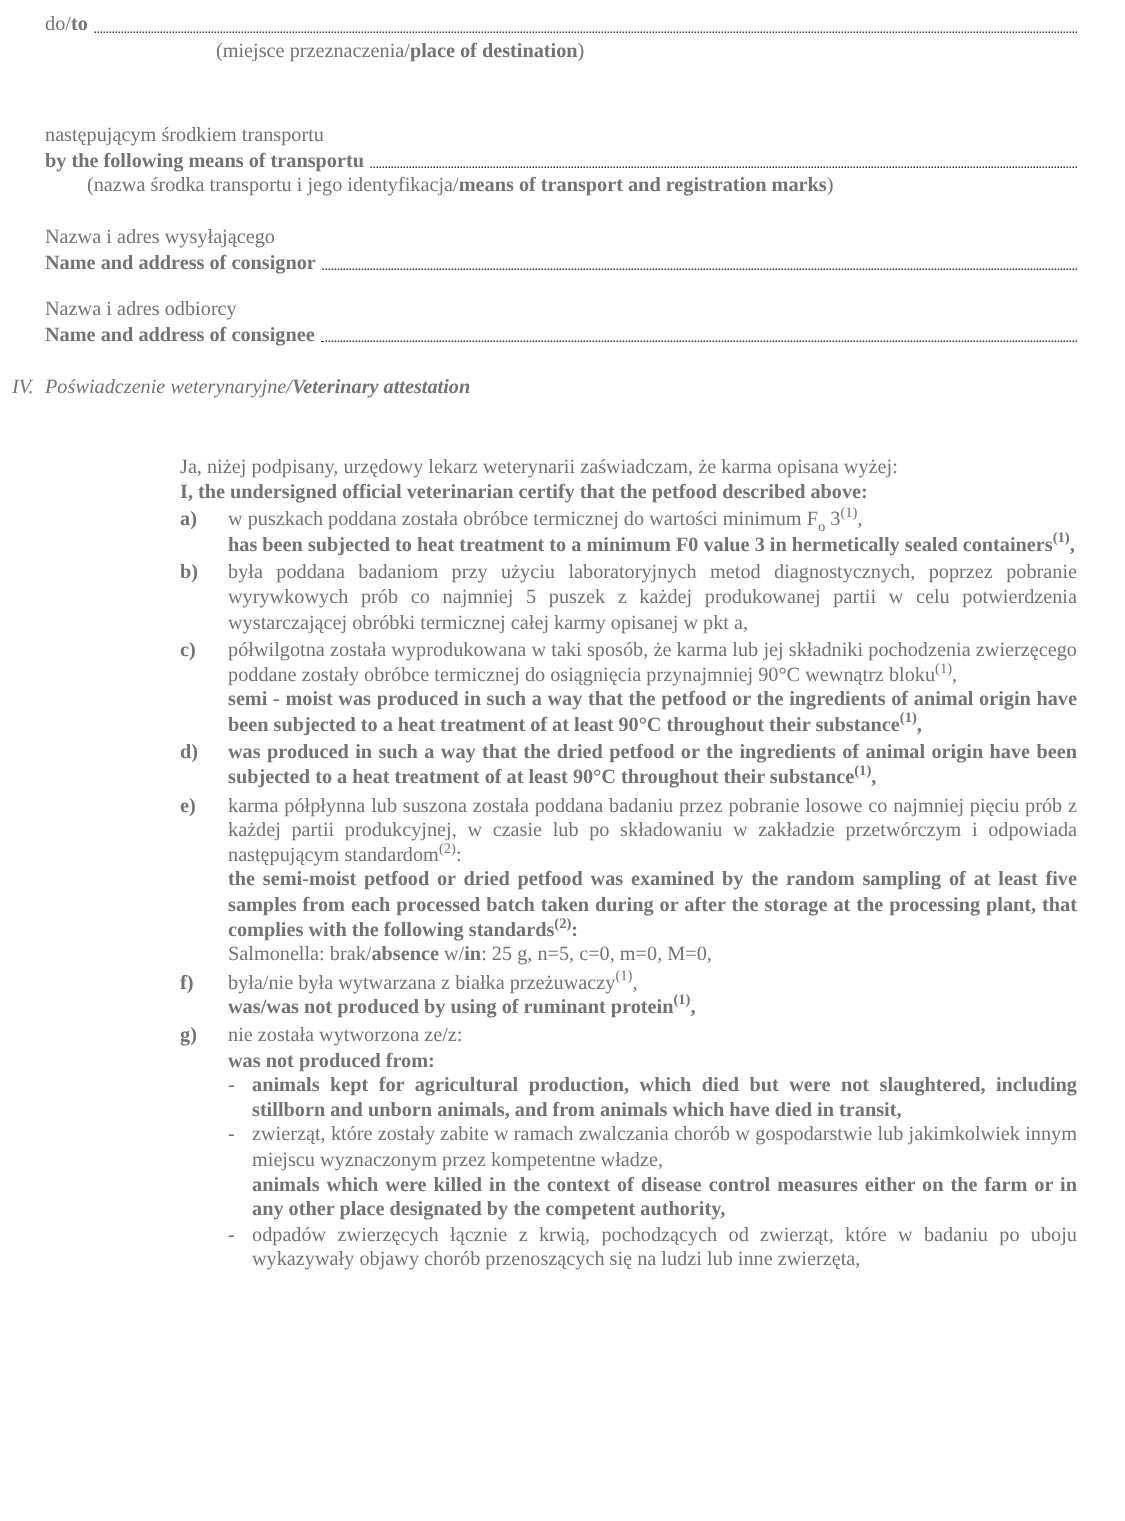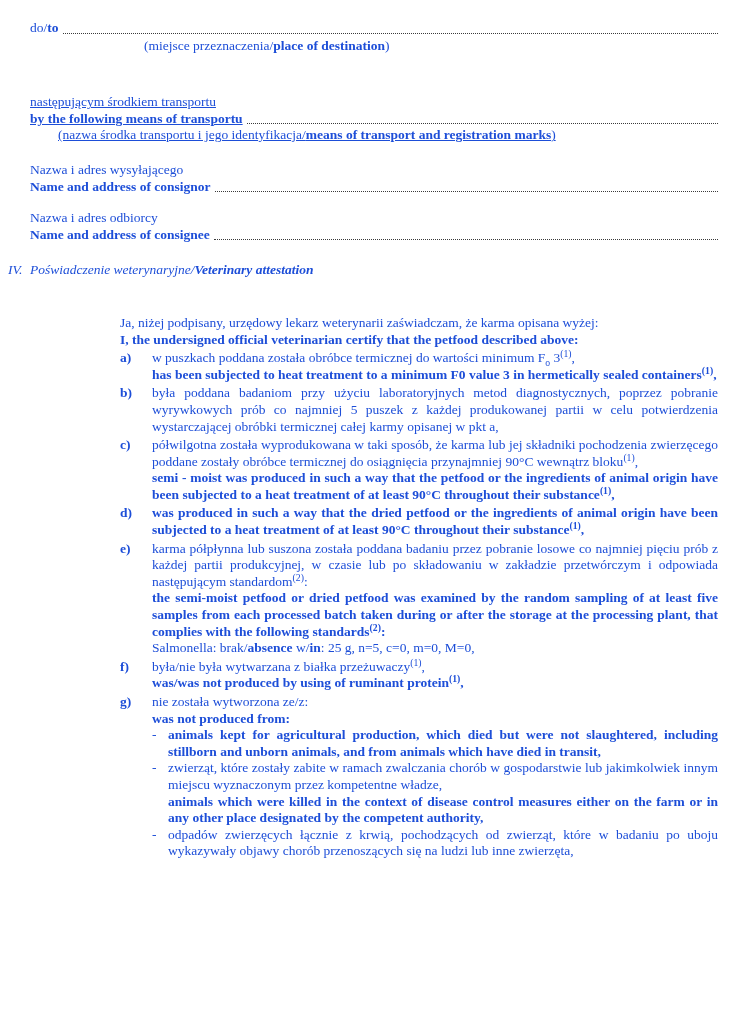--- a/index.html
+++ b/index.html
@@ -1,36 +1,36 @@
 <!DOCTYPE html>
 <html><head>
 <meta charset="utf-8">
 <style>
   * { box-sizing: border-box; }
   html, body { margin: 0; padding: 0; background: #ffffff; }
   .page {
     width: 750px; height: 1014px;
-    padding: 20px 32px 0 30px;
+    padding: 8px 32px 0 30px;
     background: #ffffff;
-    color: #1d4ed8;
+    color: #737373;
     font-family: "Liberation Serif", "DejaVu Serif", serif;
     font-size: 13.5px;
     line-height: 1.23;
     overflow: hidden;
   }
   .en { font-weight: bold; }
   .field-row { display: flex; }
   .leader {
     flex: 1 1 auto;
     border-bottom: 1.5px dotted #3a3a3a;
     margin: 0 0 3px 4px;
   }
   .caption-destination { margin-left: 114px; margin-top: 1px; }
   .caption-transport  { margin-left: 28px; }
-  .group-transport  { margin-top: 40px; text-decoration: underline; }
+  .group-transport  { margin-top: 40px; }
   .group-consignor  { margin-top: 18px; }
   .group-consignee  { margin-top: 15px; }
   .section-heading { margin-top: 19px; margin-left: -22px; display: flex; font-style: italic; }
   .section-heading .num { flex: 0 0 22px; }
   .attestation { margin-left: 90px; margin-top: 36px; }
   .item { display: flex; margin-top: 2px; }
   .item .label { flex: 0 0 32px; font-weight: bold; }
   .item .body { flex: 1 1 auto; text-align: justify; }
   .sub-item { display: flex; }
   .sub-item .dash { flex: 0 0 16px; }

